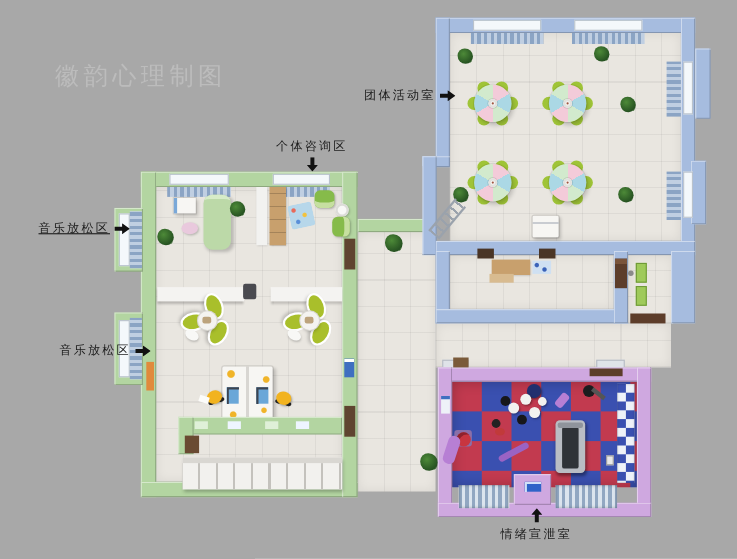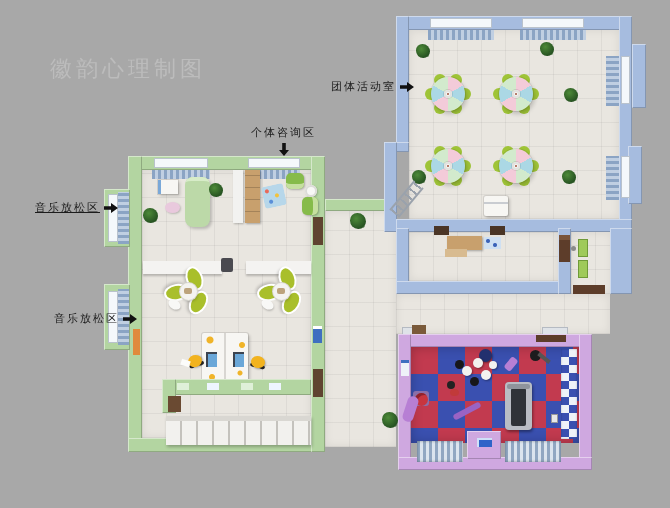--- a/index.html
+++ b/index.html
@@ -286,14 +286,20 @@
     <svg width="14" height="10" viewBox="0 0 14 10">
         <path d="M0 3.2h7V0l7 5-7 5V6.8H0z"></path>
       </svg>
   </div>
   <div class="lbl" style="left:54px;top:311px;">
     <span>音乐放松区</span>
     <svg width="14" height="10" viewBox="0 0 14 10">
         <path d="M0 3.2h7V0l7 5-7 5V6.8H0z"></path>
       </svg>
   </div>
+  <div class="lbl col" style="left:455px;top:462px;">
+    <svg width="10" height="13" viewBox="0 0 10 13">
+        <path d="M3.2 13V6H0l5-6 5 6H6.8v7z"></path>
+      </svg>
+    <span>情绪宣泄室</span>
+  </div>
 
 </div>
 
 </body></html>

